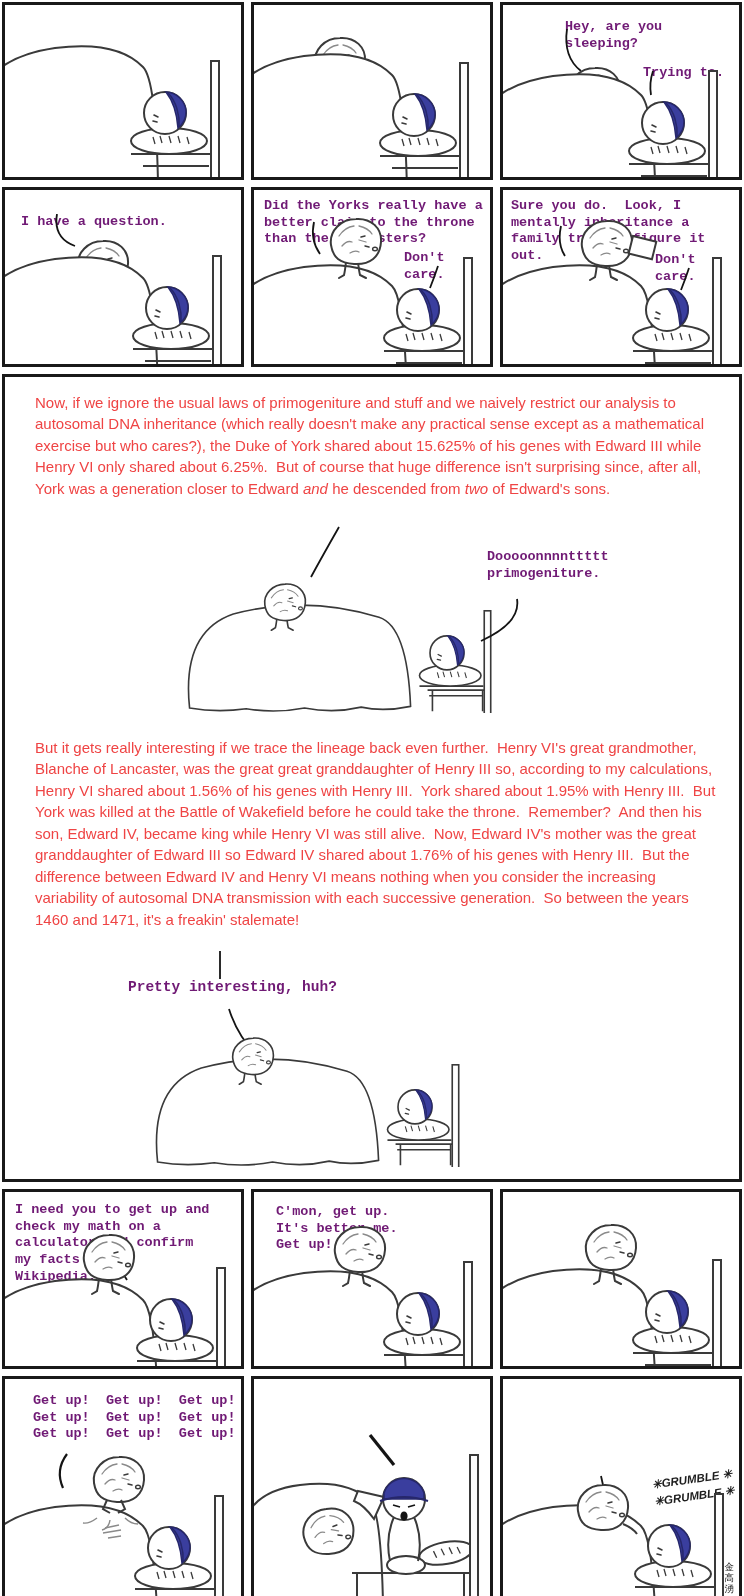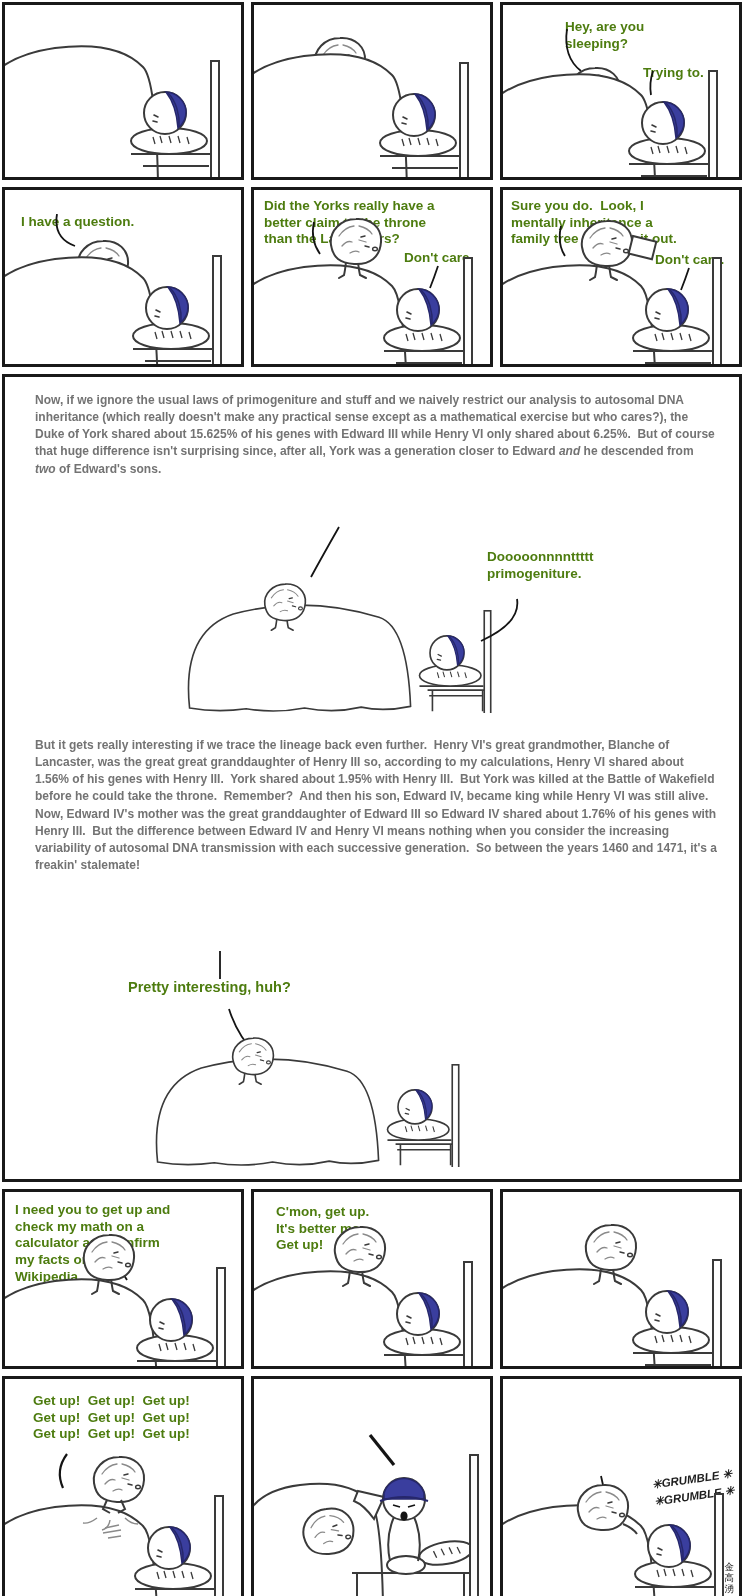--- a/index.html
+++ b/index.html
@@ -3,22 +3,22 @@
 <meta charset="utf-8">
 <style>
   html,body { margin:0; padding:0; background:#ffffff; }
   body { font-family:"Liberation Sans", sans-serif; }
   .page { width:744px; height:1596px; padding:2px; box-sizing:border-box; background:#fff; }
   .row { display:flex; gap:7px; margin-bottom:7px; }
   .panel { position:relative; flex:1; border:3px solid #191919; background:#fff; overflow:hidden; box-sizing:border-box; }
   .h178{height:178px} .h180{height:180px} .h808{height:808px} .h212{height:228px}
   .scene { position:absolute; left:0; bottom:0; pointer-events:none; }
   .tail { position:absolute; pointer-events:none; }
-  .speech { position:absolute; font-weight:700; font-size:13.5px; line-height:1.24; color:#4d7c0f; white-space:pre-wrap; }
-  .para { position:absolute; font-weight:700; font-size:12px; line-height:1.43; color:#737373; white-space:pre-wrap; width:682px; }
+  .speech { position:absolute; font-weight:700; font-size:13.5px; line-height:1.24; color:#701a75; white-space:pre-wrap;font-family:Liberation Mono, monospace; }
+  .para { position:absolute; font-weight:400; font-size:15px; line-height:1.43; color:#ef4444; white-space:pre-wrap; width:682px; }
   .shout { font-size:16.5px; line-height:1.25; }
   .grumble { position:absolute; font-style:italic; font-weight:700; font-size:11.5px; color:#1d1d1d; transform:rotate(-8deg); white-space:pre-wrap; line-height:1.5; }
   .signature { position:absolute; right:5px; bottom:6px; font-size:9.5px; line-height:1.15; color:#222; white-space:pre-line; text-align:center; }
   .ital { font-style:italic; }
 </style>
 </head>
 <body>
 
 <svg width="0" height="0" style="position:absolute" aria-hidden="true">
   <defs>

